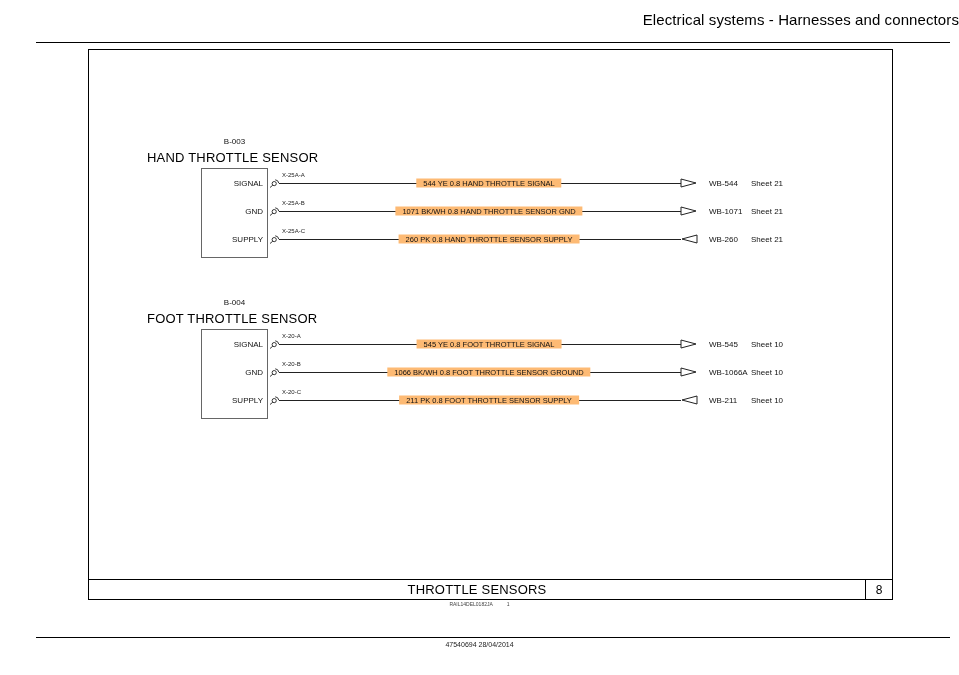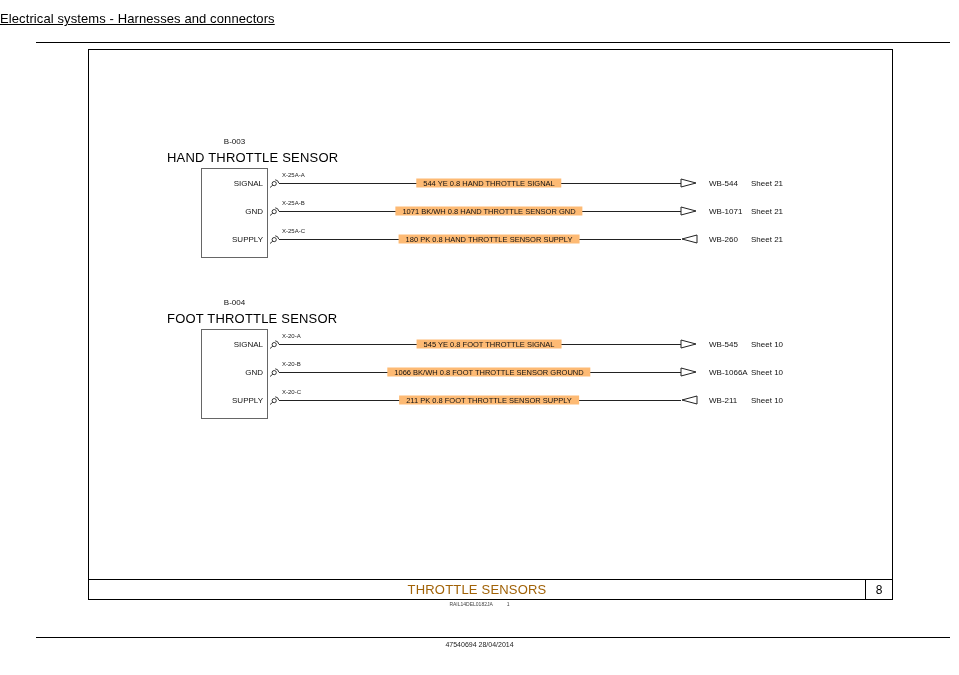--- a/index.html
+++ b/index.html
@@ -2,55 +2,55 @@
 <html><head>
 <meta charset="utf-8">
 <style>
   html,body { margin:0; padding:0; background:#fff; }
   .page {
     position:relative; width:959px; height:675px; background:#fff;
     font-family:"Liberation Sans", sans-serif; color:#1a1a1a; overflow:hidden;
   }
   .header-title {
     position:absolute; top:11px; left:0; width:100%;
-    text-align:left; font-size:13px; color:#000; letter-spacing:0.1px;text-decoration:underline;
+    text-align:right; font-size:15px; color:#000; letter-spacing:0.1px;
   }
   .rule { position:absolute; left:36px; width:914px; border-top:1.5px solid #000; height:0; }
   .rule-top { top:42px; }
   .rule-bottom { top:637px; }
 
   .diagram-box {
     position:absolute; left:88px; top:49px; width:805px; height:551px;
     border:1.2px solid #000; box-sizing:border-box;
   }
   .title-bar {
     position:absolute; left:0; right:0; bottom:0; height:20px;
     border-top:1.2px solid #000; display:flex; box-sizing:border-box;
   }
   .title-bar-main {
     flex:1; display:flex; align-items:center; justify-content:center;
-    font-size:13px; color:#a16207; letter-spacing:0.2px;
+    font-size:13px; color:#000000; letter-spacing:0.2px;
   }
   .title-bar-page {
     width:27px; border-left:1.2px solid #000; box-sizing:border-box;
     display:flex; align-items:center; justify-content:center; font-size:12px; color:#000;
   }
   .figure-code-line {
     position:absolute; top:601px; left:0; width:100%;
     text-align:center; font-size:5px; color:#444;
   }
   .figure-code-line .fig-index { margin-left:14px; }
 
   .sensor { position:absolute; left:0; width:100%; height:0; }
   .sensor-id {
     position:absolute; left:112px; width:67px; top:-31px;
     text-align:center; font-size:8px; line-height:10px; color:#111;
   }
   .sensor-name {
-    position:absolute; left:78px; top:-17px; font-size:13px; line-height:13px;
+    position:absolute; left:58px; top:-17px; font-size:13px; line-height:13px;
     white-space:nowrap; color:#000; letter-spacing:0.2px;
   }
   .sensor-rect {
     position:absolute; left:112px; top:0; width:67px; height:90px;
     border:1px solid #666; box-sizing:border-box;
   }
 
   .wire-row { position:absolute; left:0; width:100%; height:0; }
   .row-1 { top:15px; } .row-2 { top:43px; } .row-3 { top:71px; }
 
@@ -140,21 +140,21 @@
         <span class="pin-label">SUPPLY</span>
         <span class="conn-symbol">
             <svg width="12" height="12" viewBox="0 0 12 12" fill="none" stroke="#222" stroke-width="0.9">
               <line x1="1" y1="10.5" x2="3.8" y2="8.2"></line>
               <circle cx="5.2" cy="6.6" r="2.1"></circle>
               <path d="M 6.2 2.8 A 4 4 0 0 1 9.8 6.2"></path>
             </svg>
           </span>
         <span class="conn-label">X-25A-C</span>
         <span class="wire-line"></span>
-        <span class="wire-label">180 PK 0.8 HAND THROTTLE SENSOR SUPPLY</span>
+        <span class="wire-label">260 PK 0.8 HAND THROTTLE SENSOR SUPPLY</span>
         <span class="arrow left">
             <svg width="18" height="10" viewBox="0 0 18 10">
               <polygon points="1,1 16,5 1,9" fill="#fff" stroke="#222" stroke-width="1"></polygon>
             </svg>
           </span>
         <span class="wb-ref">WB-260</span>
         <span class="sheet-ref">Sheet 21</span>
       </div>
     </div>
 

